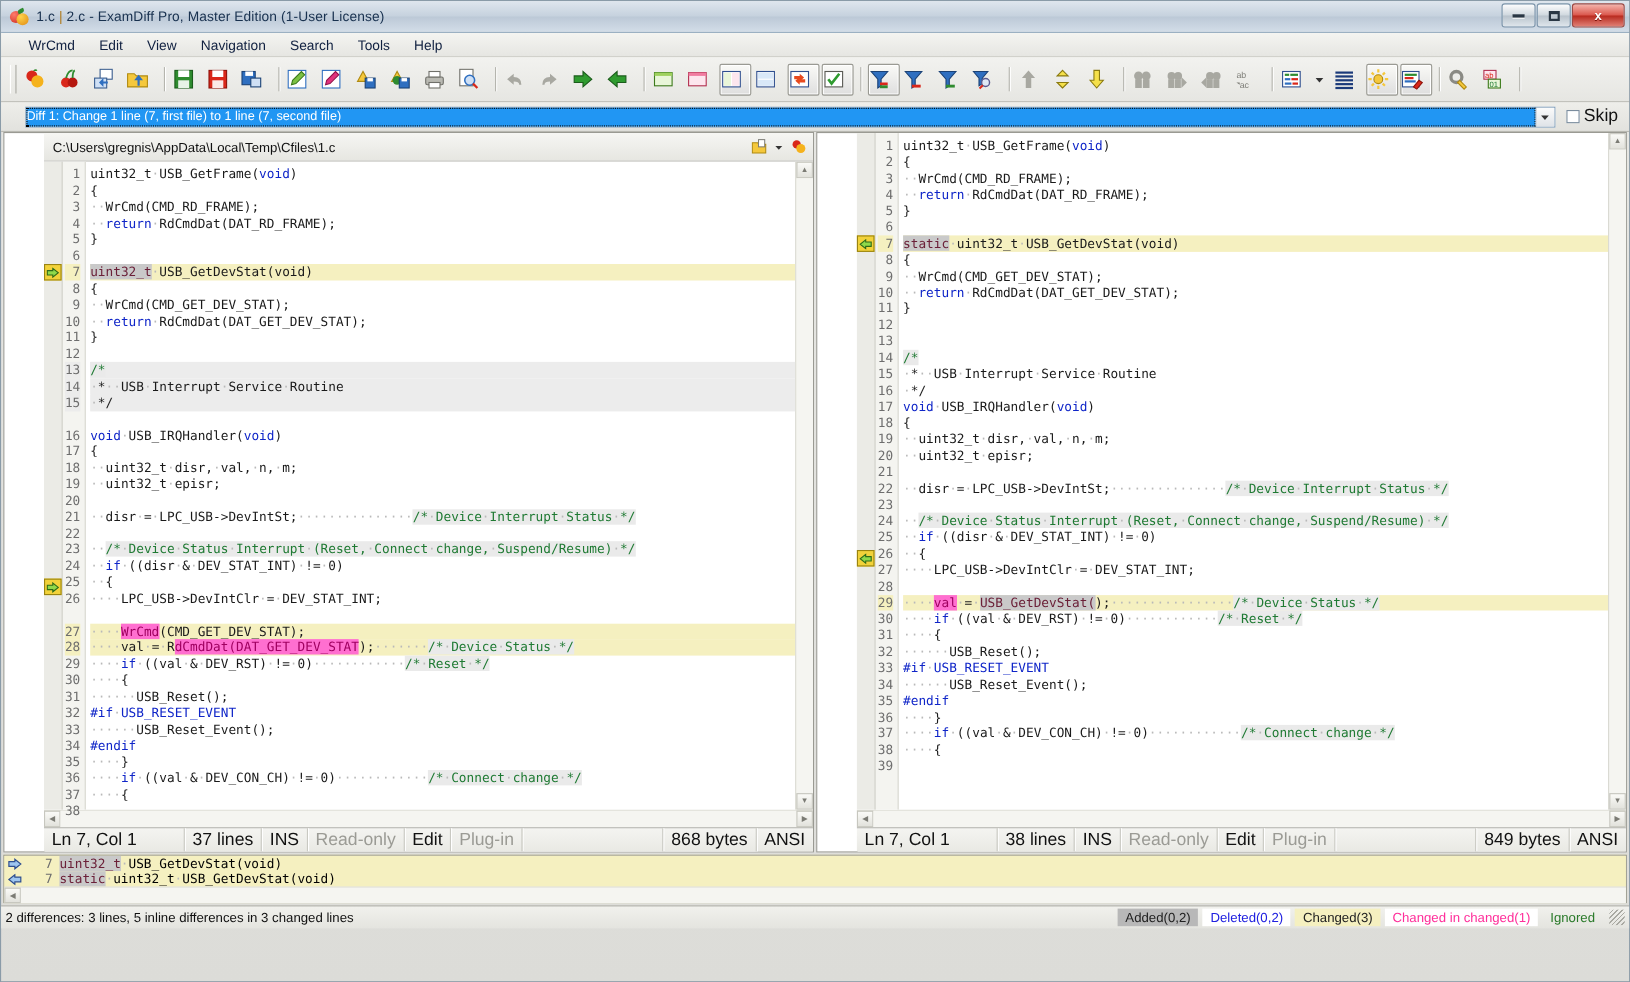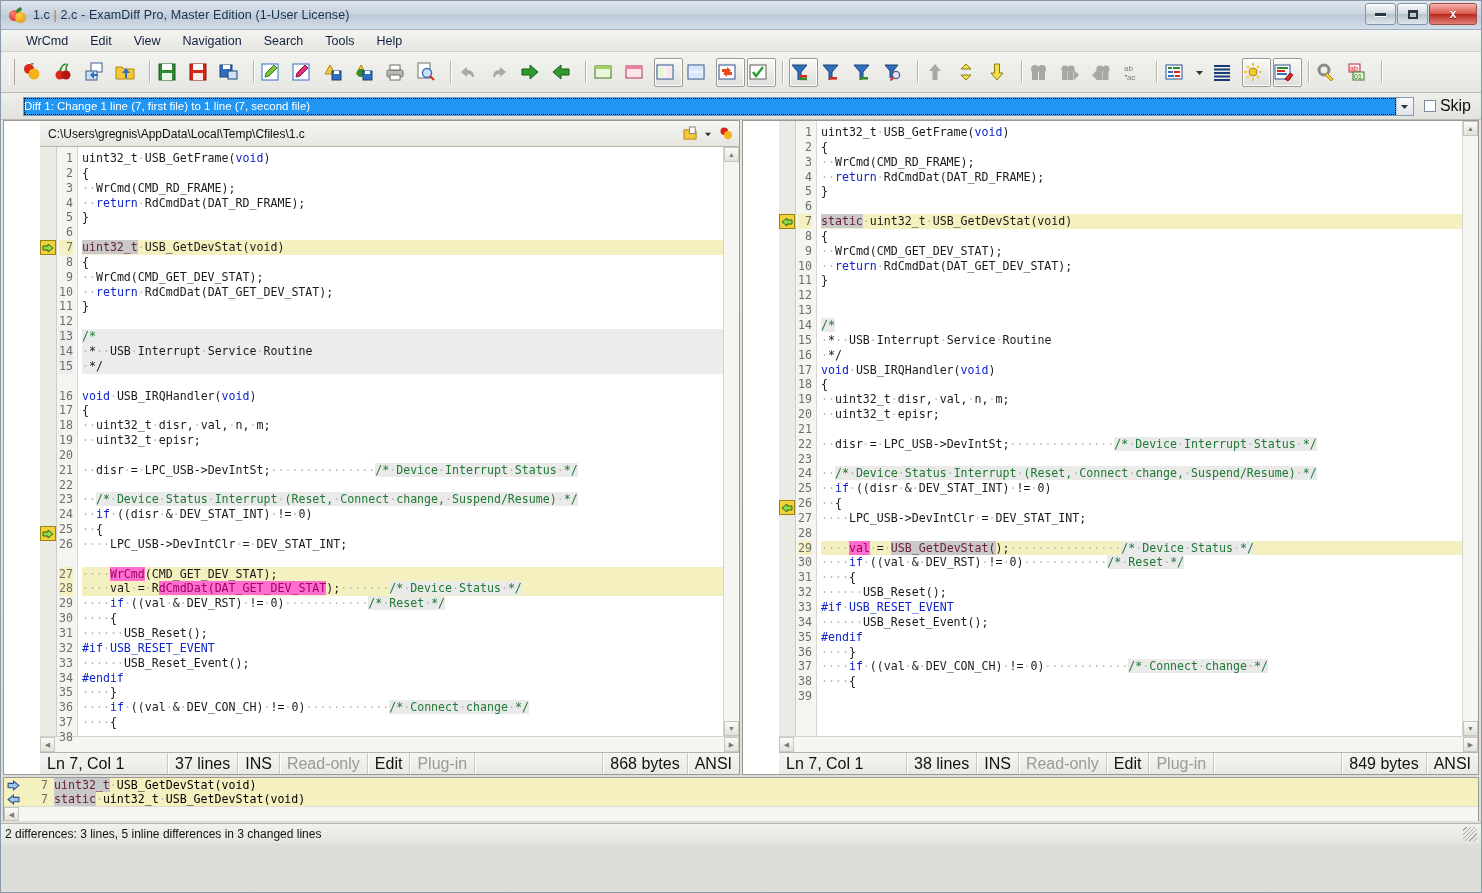--- a/index.html
+++ b/index.html
@@ -807,15 +807,22 @@
     <div class="cmp-h">
       <div class="hs-btn" style="height:14px">
           <span class="tri">◀</span>
         </div>
       <div class="hs-track"></div>
     </div>
   </div>
 
   <div class="status">
     <div class="msg">2 differences: 3 lines, 5 inline differences in 3 changed lines</div>
+    <div class="legend">
+      <div class="lg lg-added">Added(0,2)</div>
+      <div class="lg lg-deleted">Deleted(0,2)</div>
+      <div class="lg lg-changed">Changed(3)</div>
+      <div class="lg lg-cic">Changed in changed(1)</div>
+      <div class="lg lg-ign">Ignored</div>
+    </div>
     <div class="grip2"></div>
   </div>
 </div>
 
 </body></html>

